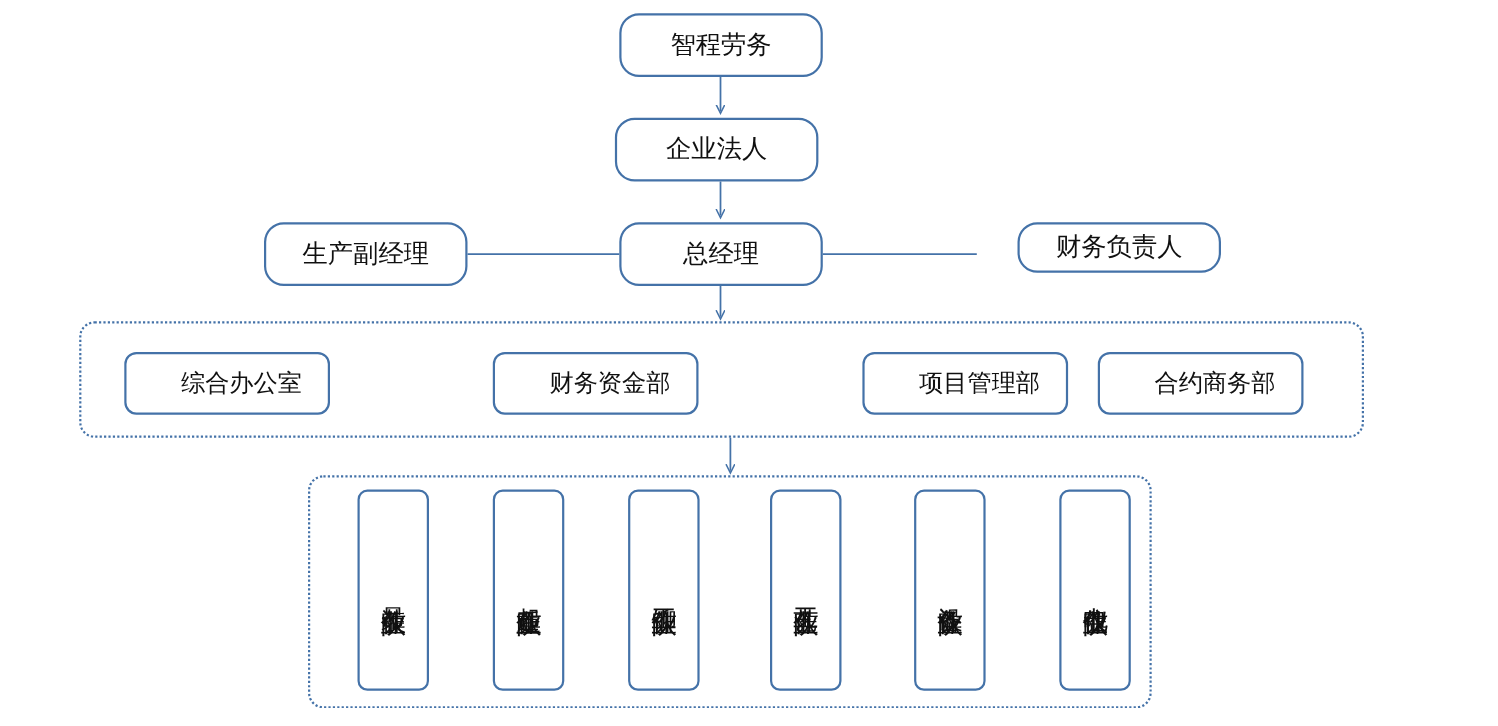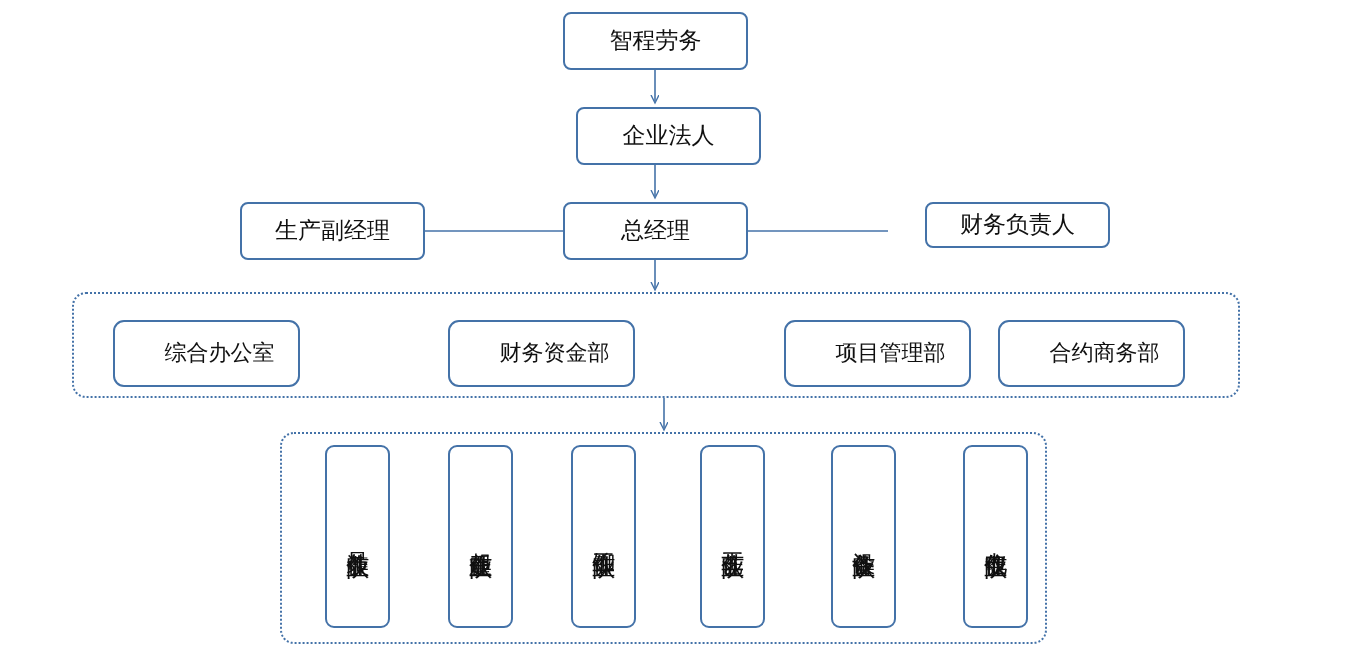--- a/index.html
+++ b/index.html
@@ -28,55 +28,55 @@
     height: 660px;
     z-index: 1;
   }
 
   
   .node {
     position: absolute;
     z-index: 3;
     box-sizing: border-box;
     border: 2px solid #4472A8;
-    border-radius: 8px;
+    border-radius: 18px;
     background: #ffffff;
     display: flex;
     align-items: center;
     justify-content: center;
     color: #111111;
   }
   .node .label {
     font-size: 23px;
     line-height: 1.1;
     white-space: nowrap;
     color: #101010;
   }
 
   
   .node-top      { left: 563px; top: 12px;  width: 185px; height: 58px; }
-  .node-legal    { left: 576px; top: 107px; width: 185px; height: 58px; }
+  .node-legal    { left: 559px; top: 107px; width: 185px; height: 58px; }
   .node-gm       { left: 563px; top: 202px; width: 185px; height: 58px; }
   .node-vp       { left: 240px; top: 202px; width: 185px; height: 58px; }
   .node-cfo      { left: 888px; top: 202px; width: 185px; height: 46px; margin-left: 37px; }
 
   
   .group-box {
     position: absolute;
     z-index: 2;
     box-sizing: border-box;
     border: 2px dotted #4472A8;
     border-radius: 14px;
     background: transparent;
   }
   .group-depts { left: 72px;  top: 292px; width: 1168px; height: 106px; }
   .group-teams { left: 280px; top: 432px; width: 767px;  height: 212px; }
 
   
-  .node-dept { top: 320px; width: 187px; height: 67px; border-radius: 11px; padding-left: 26px; }
+  .node-dept { top: 320px; width: 187px; height: 57px; border-radius: 11px; padding-left: 26px; }
   .node-dept .label { font-size: 22px; }
 
   
   .node-team {
     top: 445px;
     width: 65px;
     height: 183px;
     border-radius: 9px;
     align-items: center;
     justify-content: center;

